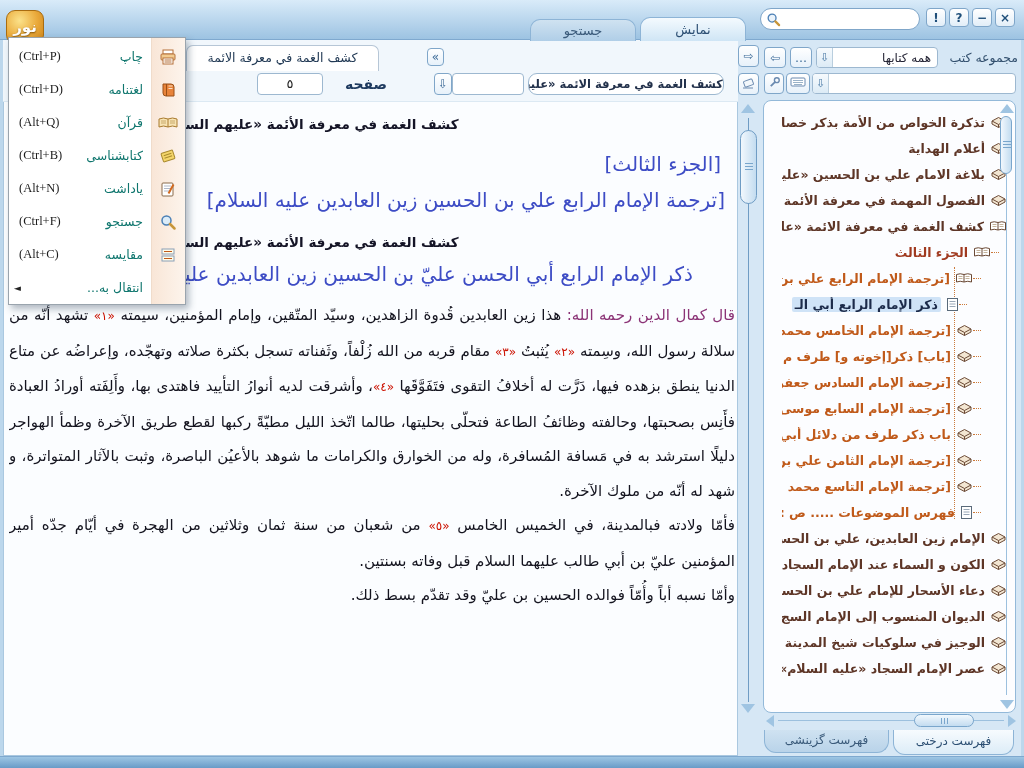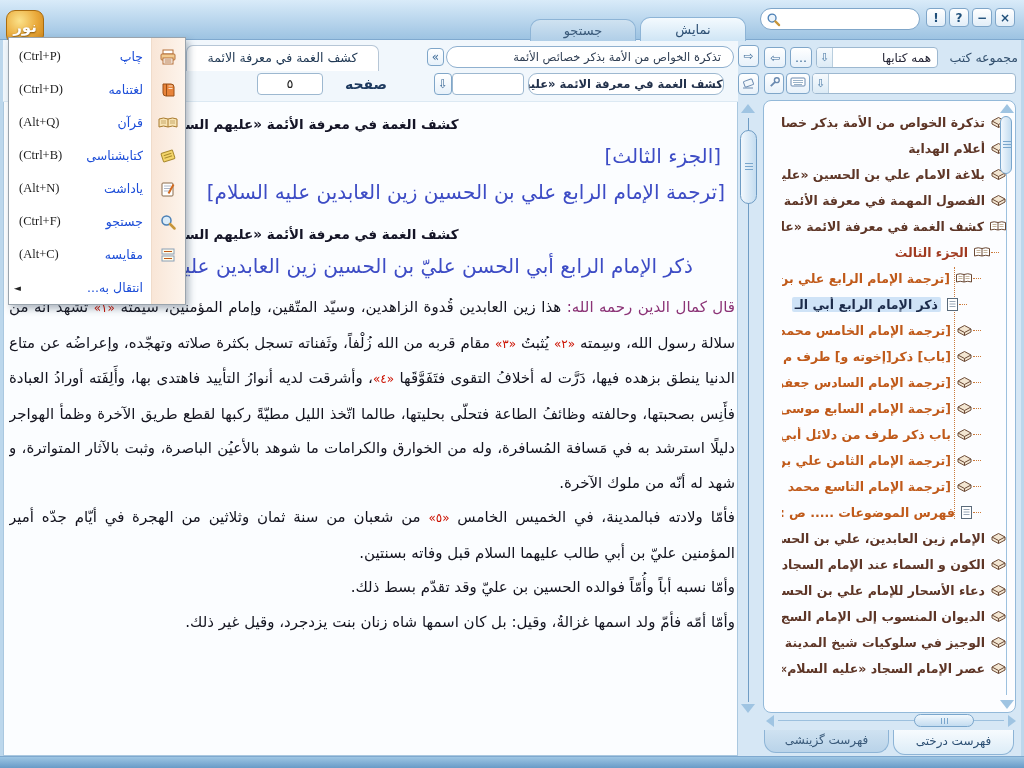--- a/index.html
+++ b/index.html
@@ -49,36 +49,36 @@
     font-size:13px; color:#222; text-align:center; }
   .pg-label { position:absolute; left:336px; top:76px; width:60px; font-size:14px; font-weight:bold;
     color:#1e3a5f; text-align:center; }
 
   
   .ct-text { position:absolute; left:9px; top:108px; width:726px; height:644px; overflow:hidden; direction:rtl; }
   .ct-header { text-align:center; padding-right:170px; font-size:13.5px; font-weight:bold; color:#141426; }
   .h1sp { margin-top:8px; }
   .h2sp { margin-top:22px; }
   .blue-h { font-size:20px; color:#3d4cc5; text-align:right; white-space:nowrap; }
-  .bh-part { margin-top:12px; padding-right:14px; }
+  .bh-part { margin-top:20px; padding-right:14px; }
   .bh-chap { margin-top:12px; padding-right:10px; }
   .bh-sect { margin-top:12px; padding-right:42px; }
   .body-text { margin-top:12px; font-size:15px; line-height:34.5px; color:#14141f;
     text-align:justify; }
   .seg-p { color:#8b3376; }
   .seg-r { color:#cc1100; font-size:12px; }
 
   
   .menu { position:absolute; left:8px; top:37px; width:178px; height:268px; background:#fff;
     border:1px solid #9aa4ad; box-shadow:3px 4px 7px rgba(40,60,80,.35); z-index:10; padding-top:2px; }
   .menu-strip { position:absolute; right:0; top:0; bottom:0; width:34px;
     background:linear-gradient(90deg,#f9e6d7,#fdf4ec); border-left:1px solid #f0dccb; }
   .menu-item { position:relative; height:33px; display:flex; align-items:center; direction:rtl; }
   .mi-icon { width:34px; display:flex; align-items:center; justify-content:center; z-index:2; }
-  .mi-label { margin-right:8px; font-size:12.5px; color:#1d4ed8; white-space:nowrap;text-align:right; }
+  .mi-label { margin-right:8px; font-size:12.5px; color:#0f766e; white-space:nowrap;text-align:right; }
   .mi-shortcut { position:absolute; left:10px; direction:ltr; font-family:"Liberation Serif", serif;
     font-size:12.5px; color:#1c1c1c; }
   .mi-arrow { position:absolute; left:5px; font-size:9px; color:#222; }
 
   
   .v-scroll-line { position:absolute; left:748px; top:118px; width:1px; height:584px; background:#6f9cc4; }
   .v-thumb { position:absolute; left:740px; top:130px; width:17px; height:74px; border:1px solid #6f9cc4;
     border-radius:9px; background:linear-gradient(90deg,#f2f8fd,#c3dcf0); }
   .grip { position:absolute; left:4px; top:32px; width:8px; height:1px; background:#7aa6cc;
     box-shadow:0 3px 0 #7aa6cc, 0 6px 0 #7aa6cc; }
@@ -157,21 +157,20 @@
     <div class="winbtn" style="left:995px">×</div>
   </div>
 
   <div class="edge" style="left:0"></div>
   <div class="edge" style="left:1021px"></div>
 
   <div class="content-panel"></div>
   <div class="ct-toolstrip"></div>
 
   <div class="doc-tab">كشف الغمة في معرفة الائمة</div>
-  <div class="book-combo">تذكرة الخواص من الأمة بذكر خصائص الأئمة</div>
   <div class="small-btn" style="left:427px;top:48px;width:17px;height:18px">»</div>
   <div class="small-btn" style="left:738px;top:45px;width:21px;height:22px">⇨</div>
   <div class="small-btn" style="left:738px;top:73px;width:21px;height:22px">
     <span>
       <svg width="15" height="14" viewBox="0 0 15 14">
           <rect x="3" y="4" width="9" height="6" rx="1" transform="rotate(-20 7.5 7)" fill="#f2f7fb" stroke="#6a8ab0"></rect>
           <line x1="2" y1="12" x2="12" y2="12" stroke="#6a8ab0"></line>
         </svg>
     </span>
   </div>
@@ -185,21 +184,20 @@
   <div class="ct-text">
     <div class="ct-header h1sp">كشف الغمة في معرفة الأئمة «عليهم السلام» ص: ٣</div>
     <div class="blue-h bh-part">[الجزء الثالث]</div>
     <div class="blue-h bh-chap">[ترجمة الإمام الرابع علي بن الحسين زين العابدين عليه السلام]</div>
     <div class="ct-header h2sp">كشف الغمة في معرفة الأئمة «عليهم السلام» ص: ٥</div>
     <div class="blue-h bh-sect">ذكر الإمام الرابع أبي الحسن عليّ بن الحسين زين العابدين عليه السلام</div>
     <div class="body-text">
         <p class="para"><span class="seg-p">قال كمال الدين رحمه الله:</span><span> هذا زين العابدين قُدوة الزاهدين، وسيّد المتّقين، وإمام المؤمنين، سيمته </span><span class="seg-r">«١»</span><span> تشهد أنّه من سلالة رسول الله، وسِمته </span><span class="seg-r">«٢»</span><span> يُثبتُ </span><span class="seg-r">«٣»</span><span> مقام قربه من الله زُلْفاً، وثَفناته تسجل بكثرة صلاته وتهجّده، وإعراضُه عن متاع الدنيا ينطق بزهده فيها، دَرَّت له أخلافُ التقوى فتَفَوَّقَها </span><span class="seg-r">«٤»</span><span>، وأشرقت لديه أنوارُ التأييد فاهتدى بها، وأَلِفَته أورادُ العبادة فأَنِس بصحبتها، وحالفته وظائفُ الطاعة فتحلّى بحليتها، طالما اتّخذ الليل مطيّةً ركبها لقطع طريق الآخرة وظمأ الهواجر دليلًا استرشد به في مَسافة المُسافرة، وله من الخوارق والكرامات ما شوهد بالأعيُن الباصرة، وثبت بالآثار المتواترة، و شهد له أنّه من ملوك الآخرة.</span></p>
         <p class="para"><span>فأمّا ولادته فبالمدينة، في الخميس الخامس </span><span class="seg-r">«٥»</span><span> من شعبان من سنة ثمان وثلاثين من الهجرة في أيّام جدّه أمير المؤمنين عليّ بن أبي طالب عليهما السلام قبل وفاته بسنتين.</span></p>
         <p class="para"><span>وأمّا نسبه أباً وأُمّاً فوالده الحسين بن عليّ وقد تقدّم بسط ذلك.</span></p>
-        <p class="para"><span>وأمّا أمّه فأمّ ولد اسمها غزالةُ، وقيل: بل كان اسمها شاه زنان بنت يزدجرد، وقيل غير ذلك.</span></p>
       </div>
   </div>
 
   <div class="menu">
     <div class="menu-strip"></div>
     <div>
         <div class="menu-item">
           <span class="mi-icon">
             <svg width="18" height="16" viewBox="0 0 18 16">
               <rect x="4" y="1" width="10" height="4" fill="#fff" stroke="#b5703a"></rect>

